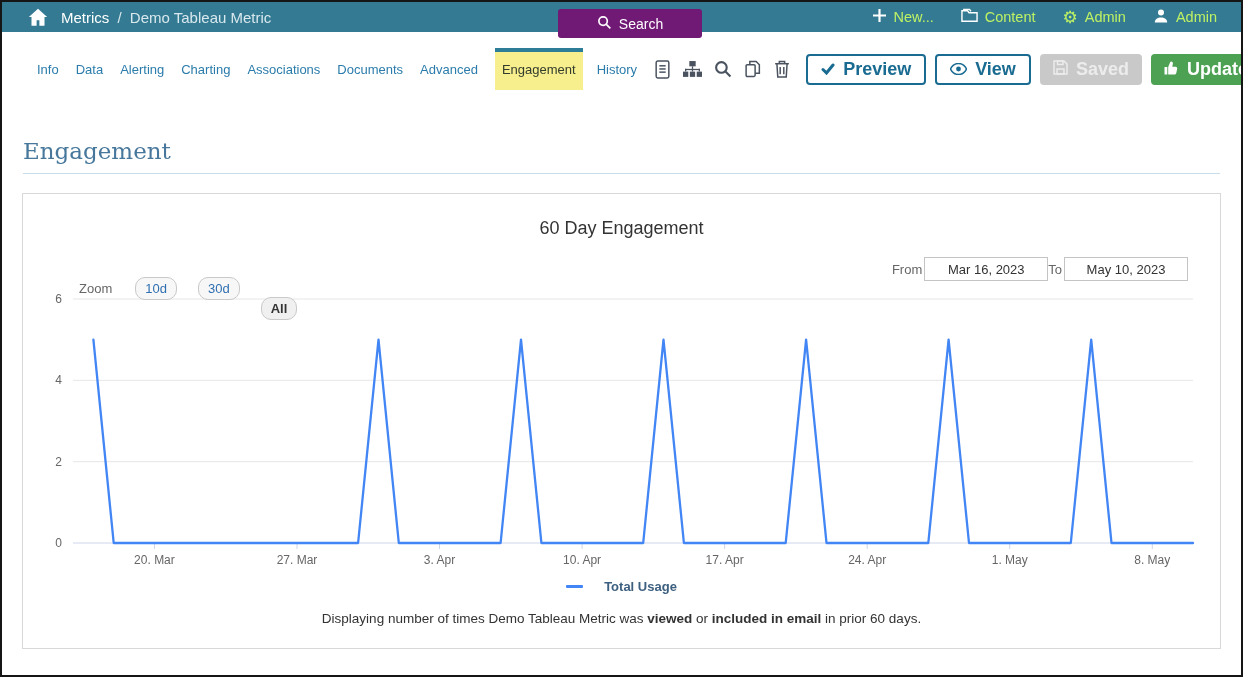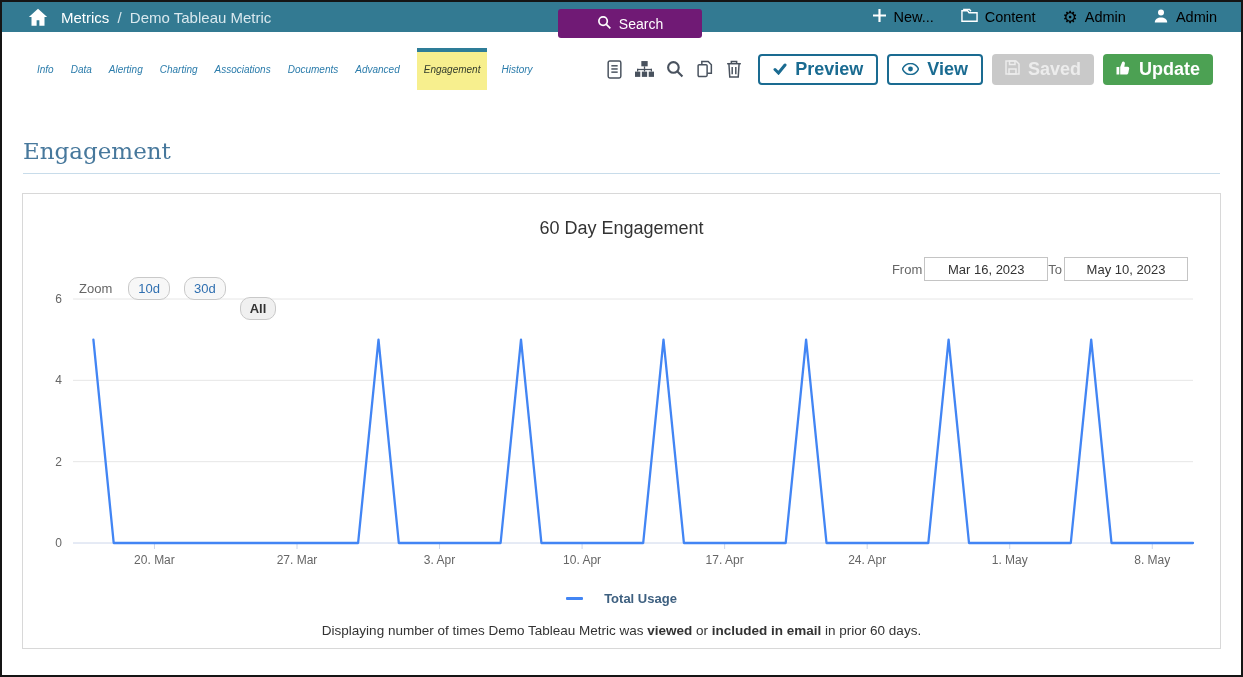--- a/index.html
+++ b/index.html
@@ -9,51 +9,51 @@
   
   .navbar { height:30px; background:#337a92; display:flex; align-items:center; padding:0 24px 0 26px; position:relative; color:#fff; }
   .nav-left { display:flex; align-items:center; gap:13px; }
   .home-btn { display:flex; align-items:center; cursor:pointer; }
   .crumb { font-size:15px; }
   .crumb .sec { color:#ffffff; }
   .crumb .sep { color:#d7e6ec; margin:0 4px; }
   .crumb .cur { color:#d9e8ee; }
   .nav-search { position:absolute; left:556px; top:7px; width:144px; height:29px; background:#701a75; border-radius:3px; display:flex; align-items:center; justify-content:center; gap:7px; color:#fff; font-size:14px; cursor:pointer; }
   .nav-right { margin-left:auto; display:flex; align-items:center; gap:27px; font-size:14.5px; }
-  .nav-item { display:flex; align-items:center; gap:7px; cursor:pointer; color:#000000; }
+  .nav-item { display:flex; align-items:center; gap:7px; cursor:pointer; color:#bef264; }
   .gear-glyph { font-size:17px; line-height:1; }
 
   
   .tabbar { display:flex; align-items:center; height:42px; margin-top:16px; padding:0 28px 0 35px; }
-  .tab { color:#2b7cab; font-size:10px; text-decoration:none; margin-right:17px; cursor:pointer; height:100%; display:flex; align-items:center; border-top:4px solid transparent; border-bottom:4px solid transparent;font-style:italic; }
+  .tab { color:#2b7cab; font-size:13px; text-decoration:none; margin-right:17px; cursor:pointer; height:100%; display:flex; align-items:center; border-top:4px solid transparent; border-bottom:4px solid transparent; }
   .tab.active { background:#f7ef8e; border-top:4px solid #2e7d98; padding:0 7px; color:#333c2c; margin-right:14px; }
   .toolbar { margin-left:auto; display:flex; align-items:center; gap:9px; }
   .tool-icons { display:flex; align-items:center; gap:12px; margin-right:7px; color:#49525e; }
   .tool-icons .ticon { display:flex; cursor:pointer; }
   .btn { display:flex; align-items:center; gap:8px; height:31px; padding:0 13px; border-radius:4px; font-size:18px; font-weight:700; cursor:pointer; border:none; font-family:"Liberation Sans", sans-serif; }
   .btn-outline { background:#fff; border:2px solid #1a6b91; color:#1a6b91; }
   .btn-disabled { background:#c9c9c9; color:#ececec; cursor:default; }
   .btn-green { background:#4ca153; color:#fff; }
 
   
   .section-heading { margin:48px 21px 0; font-family:"DejaVu Serif", serif; font-size:23px; font-weight:400; color:#47789c; padding-bottom:9px; border-bottom:1px solid #c8dcea; }
 
   
   .panel { margin:19px 20px 0; border:1px solid #d8d8d8; height:456px; background:#fff; }
   .chart-title { text-align:center; padding-top:24px; font-size:18px; color:#333; }
   .controls { position:relative; height:28px; margin-top:16px; }
-  .zoom-group { position:absolute; left:56px; top:2px; display:flex; align-items:center; gap:14px; }
+  .zoom-group { position:absolute; left:56px; top:2px; display:flex; align-items:center; gap:21px; }
   .ctl-label { font-size:13px; color:#666; margin-right:2px; }
   .zbtn { font-size:13px; color:#2f6fb0; background:#f7f7f7; border:1px solid #c9c9c9; border-radius:10px; padding:3px 9px; cursor:pointer; font-family:"Liberation Sans", sans-serif; }
   .zbtn.selected { color:#333; font-weight:700; background:#f0f0f0;margin-top:40px; }
   .range-group { position:absolute; right:32px; top:2px; display:flex; align-items:center; }
   .date-input { width:124px; height:24px; border:1px solid #c4c4c4; font-size:13px; text-align:center; color:#333; font-family:"Liberation Sans", sans-serif; background:#fff; }
   .chart-svg { display:block; margin:6px auto 0; }
   svg text.tick { font-size:12px; fill:#666; font-family:"Liberation Sans", sans-serif; }
-  .legend-row { display:flex; justify-content:center; align-items:center; gap:21px; margin-top:12px; cursor:pointer; }
+  .legend-row { display:flex; justify-content:center; align-items:center; gap:21px; margin-top:0; cursor:pointer; }
   .legend-swatch { width:17px; height:3px; border-radius:1px; background:#4285f4; }
   .legend-text { font-size:13px; font-weight:600; color:#3e6080; }
   .caption { text-align:center; margin-top:17px; font-size:13.5px; color:#333; }
 </style>
 </head>
 <body>
 
 <div class="viewport">
 
   <div class="navbar">

